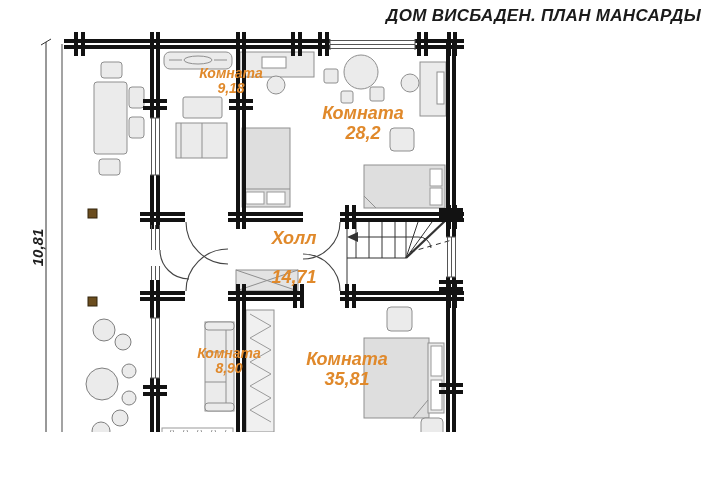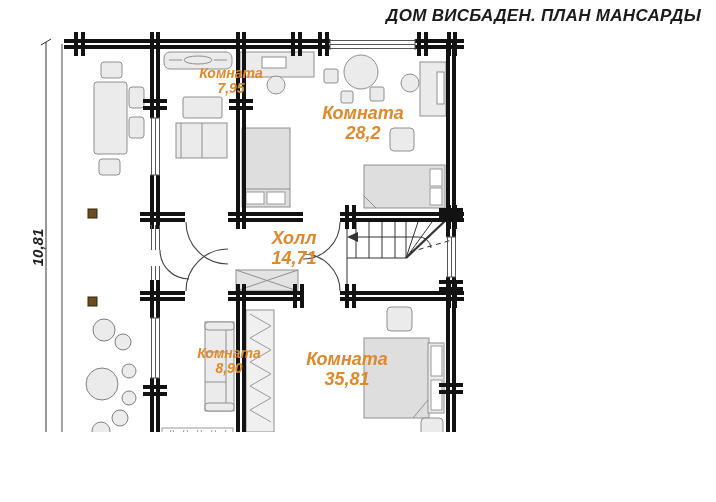--- a/index.html
+++ b/index.html
@@ -322,30 +322,30 @@
       <line x1="447.5" y1="237" x2="447.5" y2="277"></line>
         <line x1="451.5" y1="237" x2="451.5" y2="277"></line>
         <line x1="455.5" y1="237" x2="455.5" y2="277"></line>
       <line x1="446" y1="237" x2="456" y2="237"></line>
         <line x1="446" y1="277" x2="456" y2="277"></line>
     </g>
   </svg>
 
   <div class="room-label sm" style="left:156px;top:66px;width:86px;">
     <span>Комната</span>
-    <span>7,95</span>
+    <span>9,18</span>
   </div>
 
   <div class="room-label lg" style="left:266px;top:104px;width:130px;">
     <span>Комната</span>
     <span>28,2</span>
   </div>
 
 
-  <div class="room-label lg" style="left:210px;top:229px;width:104px;">
+  <div class="room-label lg" style="left:210px;top:229px;width:104px;gap:19px;">
     <span>Холл</span>
     <span>14,71</span>
   </div>
 
   <div class="room-label sm" style="left:152px;top:346px;width:90px;">
     <span>Комната</span>
     <span>8,90</span>
   </div>
 
   <div class="room-label lg" style="left:253px;top:350px;width:124px;">

